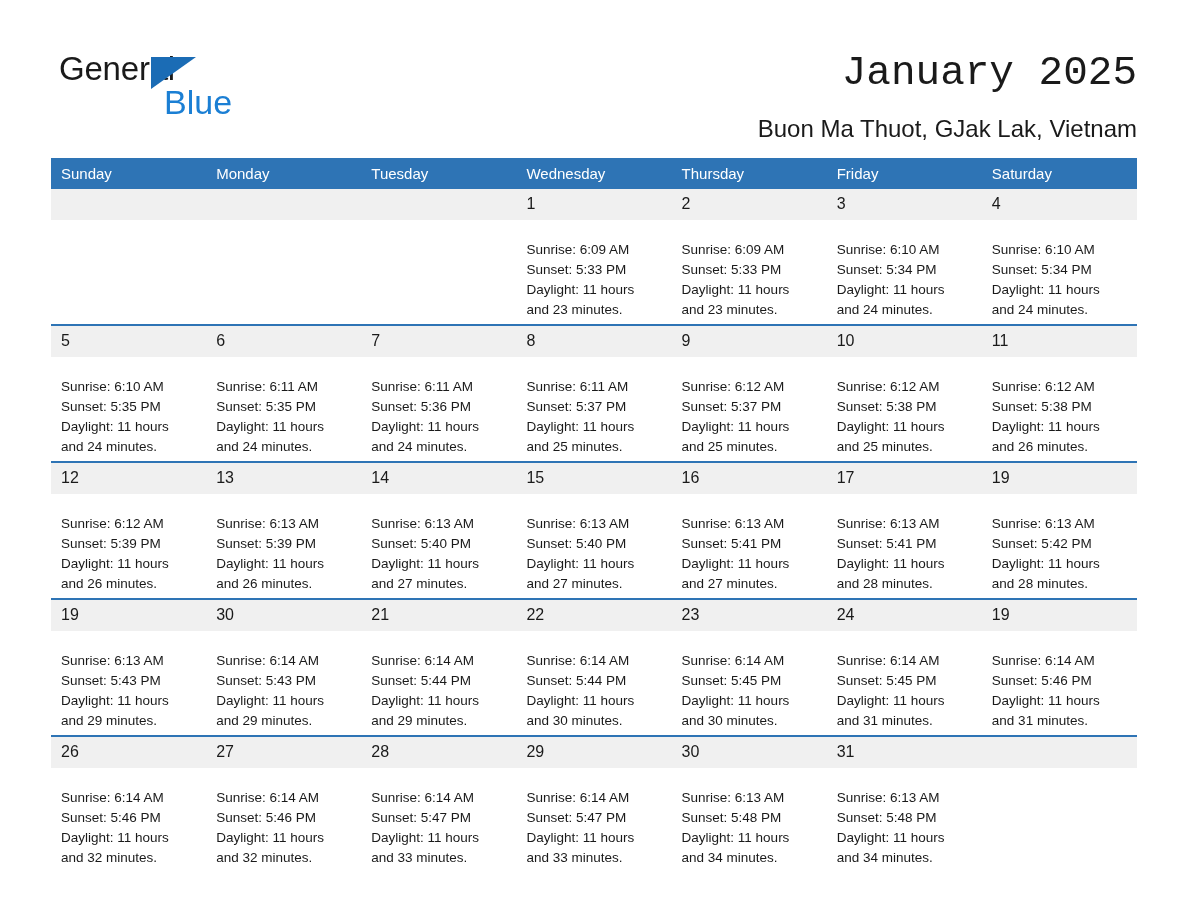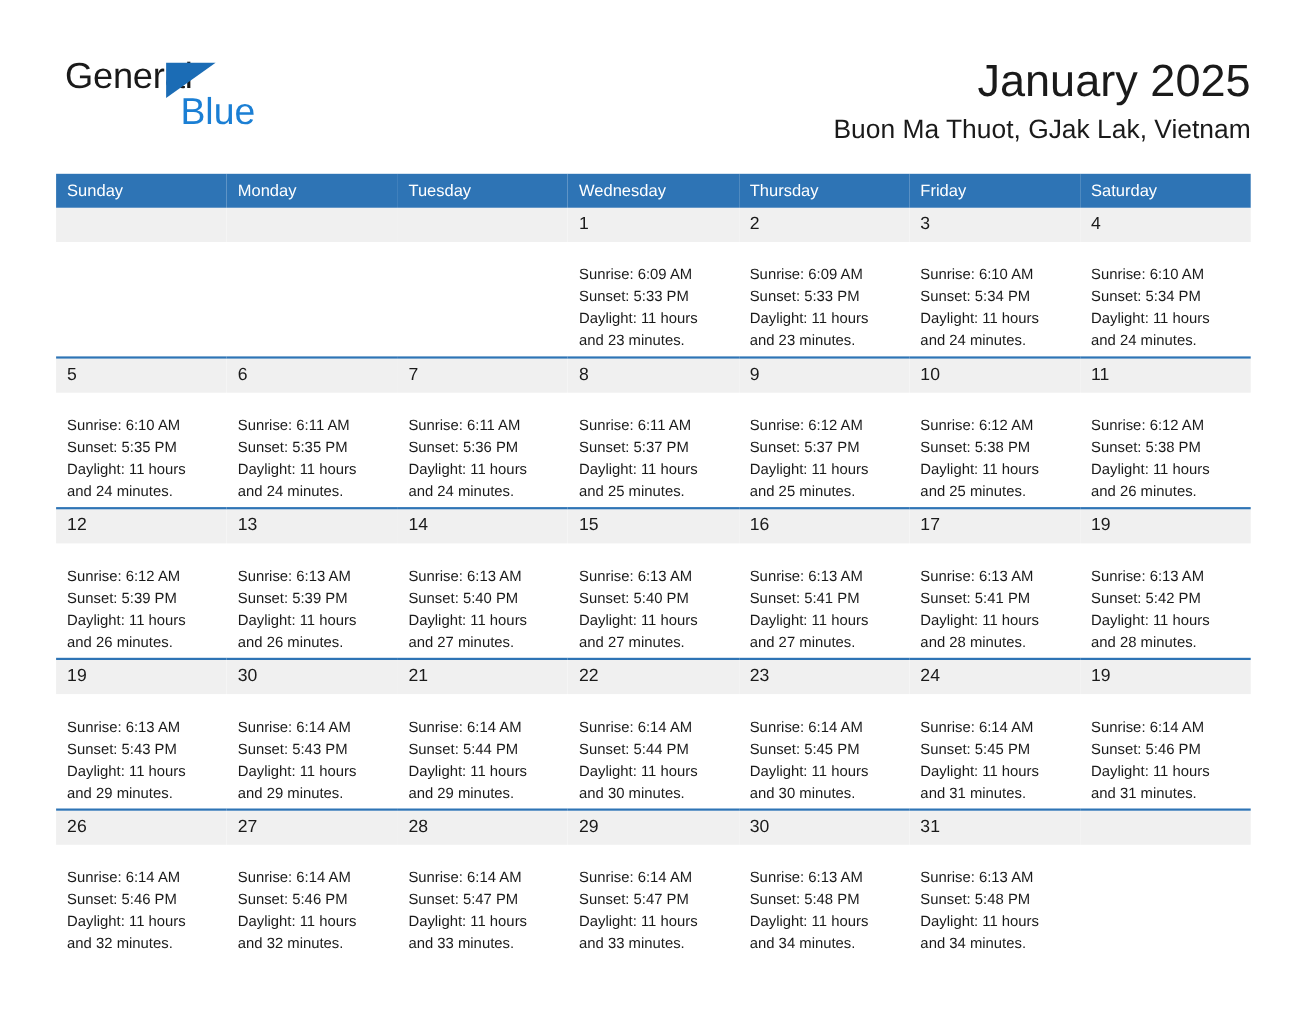--- a/index.html
+++ b/index.html
@@ -70,26 +70,27 @@
     position: absolute;
     right: 51px;
     top: 48px;
     text-align: right;
   }
   .month-year {
     font-size: 41px;
     color: #1a1a1a;
     line-height: 50px;
     white-space: nowrap;
+    font-family: Liberation Mono, monospace;
   }
   .location {
     font-size: 24px;
     color: #1a1a1a;
     line-height: 30px;
-    margin-top: 5px;
+    margin-top: 16px;
     white-space: nowrap;
   }
 
   
   .calendar {
     position: absolute;
     left: 51px;
     top: 158px;
     width: 1086px;
     border-collapse: collapse;

